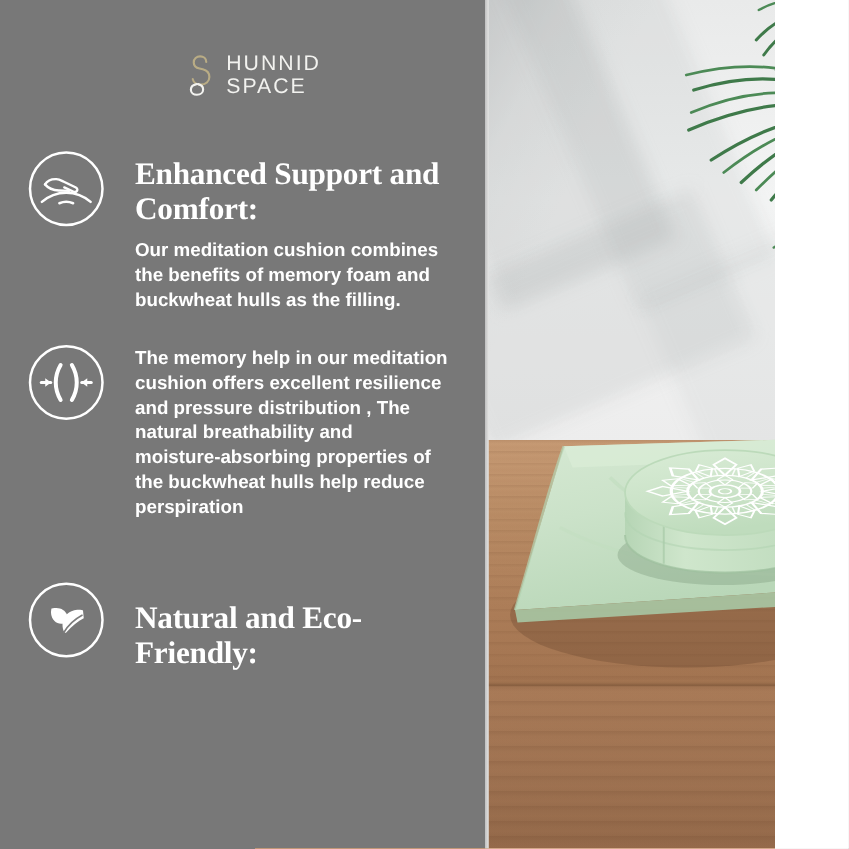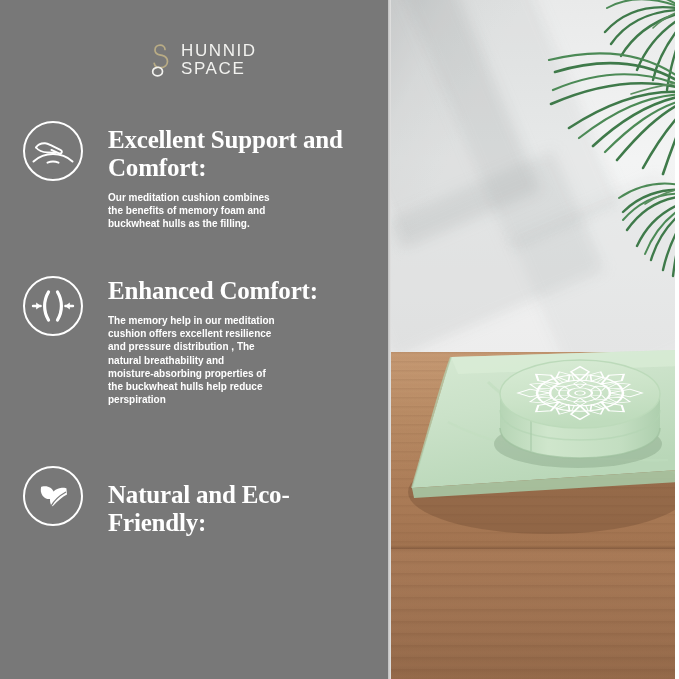--- a/index.html
+++ b/index.html
@@ -6,21 +6,21 @@
     margin: 0;
     padding: 0;
     background: #ffffff;
   }
   body {
     font-family: "Liberation Sans", sans-serif;
   }
 
   #infographic {
     position: relative;
-    width: 675px;
+    width: 620px;
     height: 679px;
     overflow: hidden;
     background: #f97316;
     text-decoration: underline;
   }
 
   
   .left-panel {
     position: absolute;
     left: 0;
@@ -88,21 +88,21 @@
     font-weight: bold;
     font-size: 25px;
     line-height: 1.12;
     margin: 0 0 9px 0;
     letter-spacing: -0.2px;
   }
   .feature-text {
     color: #ffffff;
     font-family: "Liberation Sans", sans-serif;
     font-weight: bold;
-    font-size: 10px;
+    font-size: 15px;
     line-height: 1.32;
     margin: 0;
     white-space: pre-line;
   }
 
   #feature-1 { top: 120px; }
   #feature-1 .feature-body { top: 6px; }
   #feature-2 { top: 275px; }
   #feature-2 .feature-body { top: 2px; }
   #feature-3 { top: 465px; }
@@ -221,42 +221,41 @@
       <span class="feature-icon-wrap">
         <svg viewBox="0 0 62 62" fill="none" xmlns="http://www.w3.org/2000/svg">
           <circle cx="31" cy="31" r="29" stroke="#ffffff" stroke-width="2"></circle>
           <path d="M14 27.5c1.6-2.6 5.2-4.4 9.1-4.2 2.3.1 3.6.9 5.6 1.9l9.6 4.6c1.3.6 1.9 1.7 1.4 2.7-.5 1-1.9 1.3-3.2.7l-7.1-3.3" stroke="#ffffff" stroke-width="1.9" stroke-linecap="round" stroke-linejoin="round"></path>
           <path d="M14 27.5c2.6 3.1 6.6 4.7 11.1 4.9l8.4.3" stroke="#ffffff" stroke-width="1.9" stroke-linecap="round" stroke-linejoin="round"></path>
           <path d="M11.5 41.5c5.5-4.9 12.3-7.4 19.5-7.4s14 2.5 19.5 7.4" stroke="#ffffff" stroke-width="2" stroke-linecap="round"></path>
           <path d="M25.5 42.6c3.6-1.5 7.4-1.5 11 0" stroke="#ffffff" stroke-width="2" stroke-linecap="round"></path>
         </svg>
       </span>
       <div class="feature-body">
-        <h2 class="feature-title">Excellent Support
+        <h2 class="feature-title">Enhanced Support
 and Comfort:</h2>
         <p class="feature-text"> Our meditation cushion combines
 the benefits of memory foam and
 buckwheat hulls as the filling.</p>
       </div>
     </div>
 
     <div class="feature" id="feature-2">
       <span class="feature-icon-wrap">
         <svg viewBox="0 0 62 62" fill="none" xmlns="http://www.w3.org/2000/svg">
           <circle cx="31" cy="31" r="29" stroke="#ffffff" stroke-width="2"></circle>
           <path d="M26.5 17c-2.6 4.4-3.9 9.1-3.9 14s1.3 9.6 3.9 14" stroke="#ffffff" stroke-width="3.2" stroke-linecap="round"></path>
           <path d="M35.5 17c2.6 4.4 3.9 9.1 3.9 14s-1.3 9.6-3.9 14" stroke="#ffffff" stroke-width="3.2" stroke-linecap="round"></path>
           <path d="M11 31h7.6" stroke="#ffffff" stroke-width="2.4" stroke-linecap="round"></path>
           <path d="M18.8 31l-4.6-3.4v6.8z" fill="#ffffff"></path>
           <path d="M51 31h-7.6" stroke="#ffffff" stroke-width="2.4" stroke-linecap="round"></path>
           <path d="M43.2 31l4.6-3.4v6.8z" fill="#ffffff"></path>
         </svg>
       </span>
       <div class="feature-body">
-        <h2 class="feature-title">Enhanced Comfort:</h2>
         <p class="feature-text">The memory help in our meditation
 cushion offers excellent resilience
 and pressure distribution ,  The
 natural breathability and
 moisture-absorbing properties of
 the buckwheat hulls help reduce
 perspiration</p>
       </div>
     </div>
 

